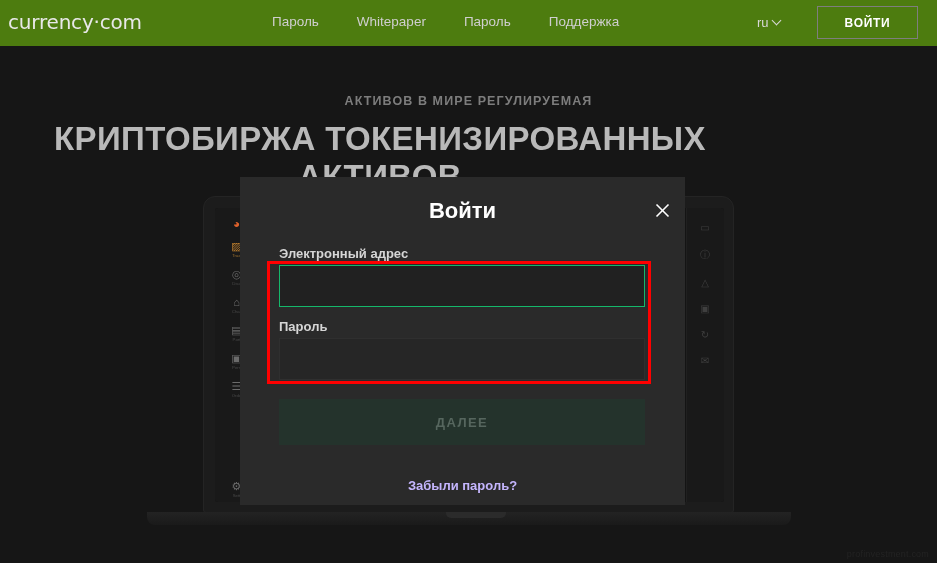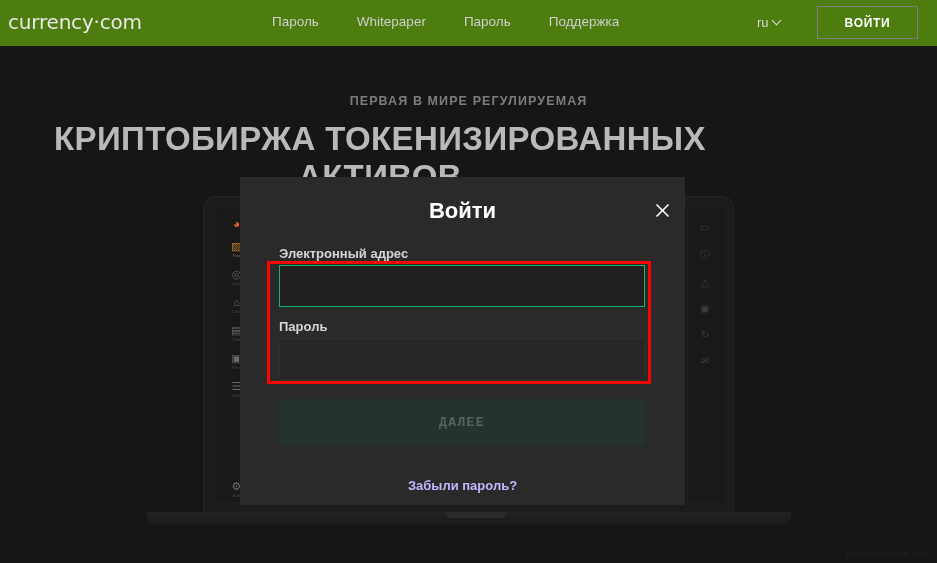--- a/index.html
+++ b/index.html
@@ -127,21 +127,21 @@
     font-family:"Liberation Sans", sans-serif;
   }
   .input-email { top:88px; border:1.5px solid #15b86b; background:#212121; }
   .input-pass  { top:161px; border:1px solid #2f2f2f; background:#262626; }
 
   .submit-btn {
     position:absolute; left:39px; top:222px; width:366px; height:46px;
     background:#24332c; border:none;
     color:#56665e; font-size:13px; font-weight:700; letter-spacing:1.4px;
     cursor:default;
-    font-family:Liberation Mono, monospace;
+    font-family:Liberation Sans, sans-serif;
   }
   .forgot {
     position:absolute; left:0; top:301px; width:445px; text-align:center;
     color:#c4b5fd; font-size:13px; font-weight:700; text-decoration:none;
     cursor:pointer;
   }
 
   
   .annot {
     position:absolute; left:267px; top:261px; width:384px; height:123px;
@@ -168,21 +168,21 @@
   </nav>
 
   <div class="lang">
     <span>ru</span>
     <span class="chev"></span>
   </div>
 
   <button class="login-btn">ВОЙТИ</button>
 </div>
 
-<div class="hero-sub">ПЕРВАЯ В МИРЕ РЕГУЛИРУЕМАЯ</div>
+<div class="hero-sub">АКТИВОВ В МИРЕ РЕГУЛИРУЕМАЯ</div>
 <div class="hero-title">КРИПТОБИРЖА ТОКЕНИЗИРОВАННЫХ АКТИВОВ</div>
 
 <div class="laptop">
   <div class="laptop-body">
     <div class="laptop-screen">
 
       <div class="app-side-l">
         <div class="side-l-top">
           <div class="sideitem brand">
             <span class="ic">◕</span>

